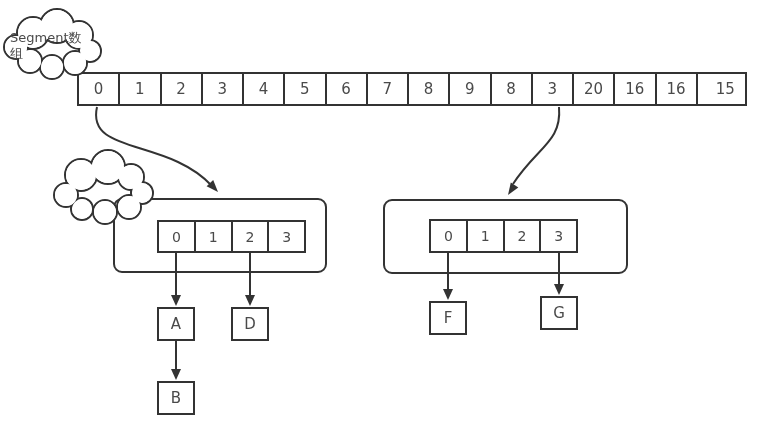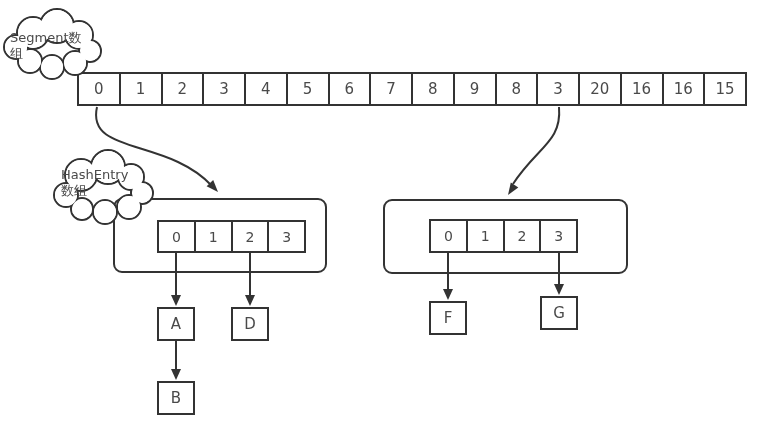--- a/index.html
+++ b/index.html
@@ -17,21 +17,21 @@
 
   
   .seg-array{
     position:absolute;left:77px;top:72px;width:670px;height:34px;
     display:flex;border:2px solid var(--stroke);background:var(--background);
   }
   .seg-array .cell{
     flex:1;display:flex;align-items:center;justify-content:center;
     border-right:2px solid var(--stroke);font-size:15px;color:var(--text);
   }
-  .seg-array .cell:last-child{border-right:none;}
+  .seg-array .cell:last-child{border-right:none;padding-left:8px;}
 
   
   .group{
     position:absolute;border:2px solid var(--stroke);border-radius:9px;
     background:var(--background);
   }
   .group-left{left:113px;top:198px;width:214px;height:75px;}
   .group-right{left:383px;top:199px;width:245px;height:75px;}
 
   
@@ -200,16 +200,14 @@
     </g>
 
     <g>
       <line class="wire" x1="559" y1="253" x2="559" y2="285"></line>
       <polygon class="head" points="559,295 554,284 564,284"></polygon>
     </g>
   </svg>
 
   <div class="cloud-label cloud-label-segment">Segment数
 组</div>
-  <div class="cloud-label cloud-label-hashentry">HashEntry
-数组</div>
 
 </div>
 
 </body></html>

